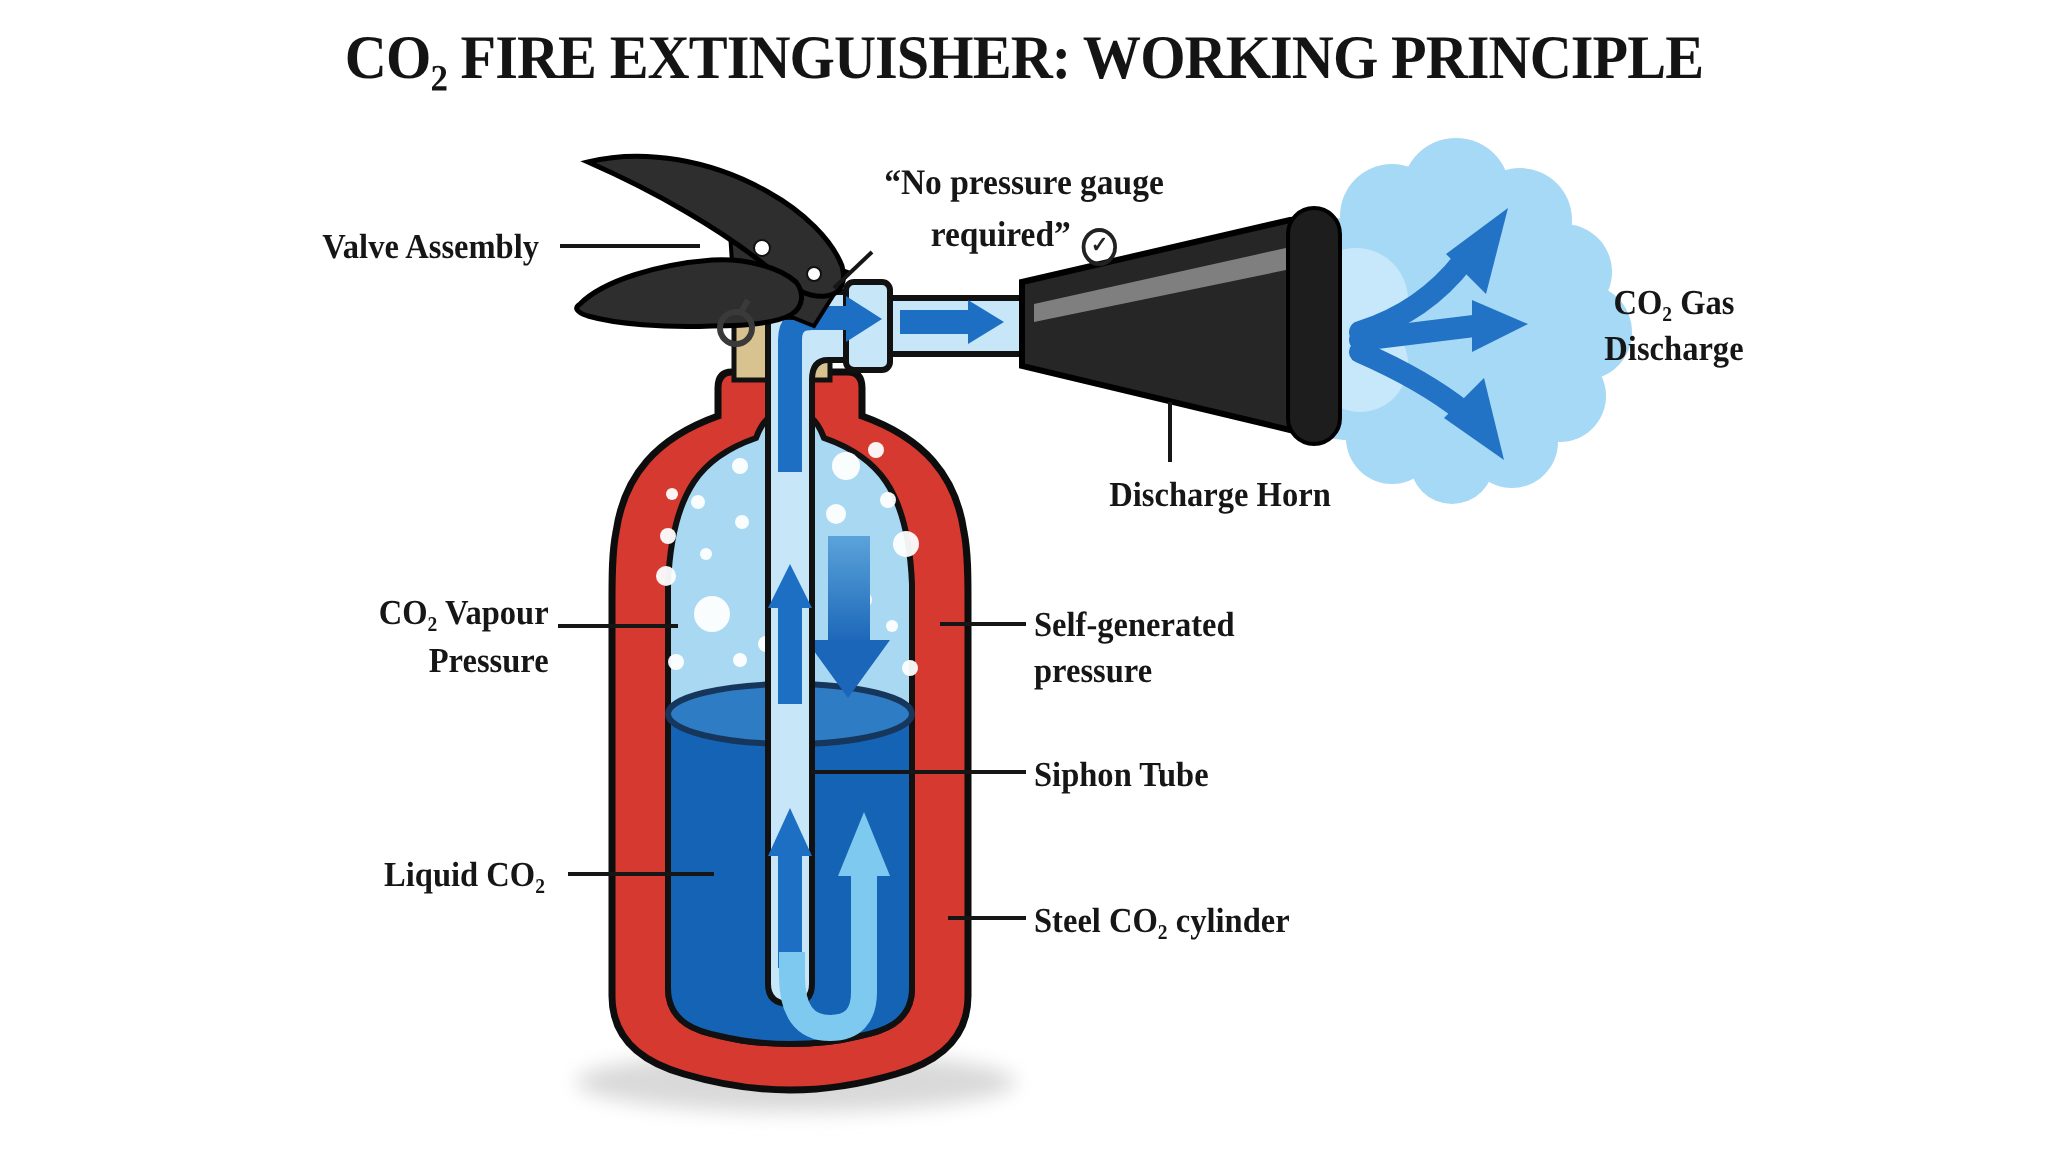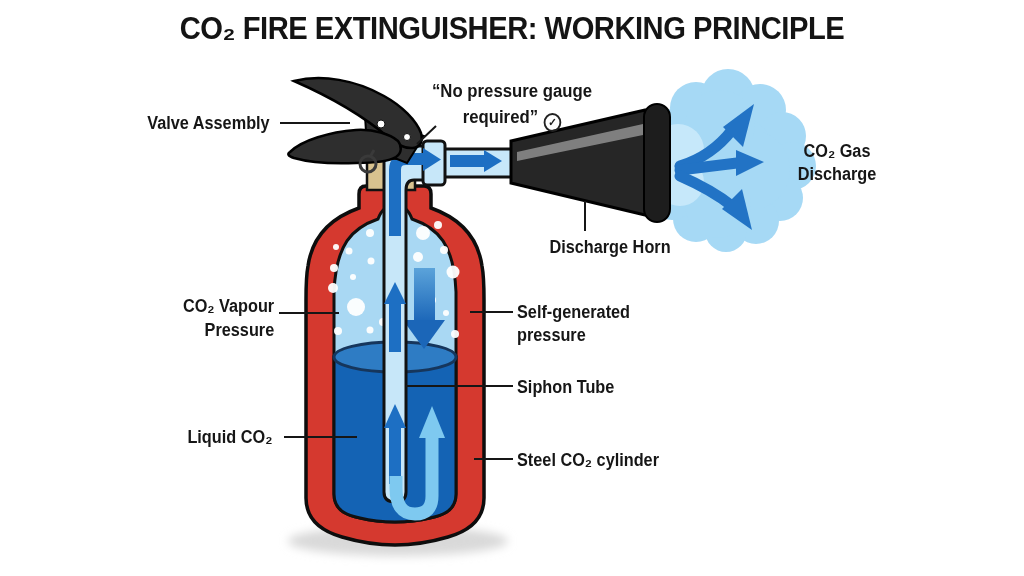--- a/index.html
+++ b/index.html
@@ -1,17 +1,17 @@
 <!DOCTYPE html>
 <html><head>
 <meta charset="utf-8">
 <style>
   html,body{margin:0;padding:0;background:#ffffff;}
   #stage{position:relative;width:1024px;height:576px;background:#ffffff;overflow:hidden;
-         font-family:Liberation Sans, sans-serif;color:#161616;}
+         font-family:Liberation Serif, serif;color:#161616;}
   #diagram{position:absolute;left:0;top:0;}
   .lbl{position:absolute;font-weight:bold;font-size:17.5px;line-height:23px;color:#161616;white-space:nowrap;}
   .lbl.cond-left{transform:scaleX(.93);transform-origin:left center;}
   .lbl.cond-right{transform:scaleX(.93);transform-origin:right center;text-align:right;}
   .lbl.cond-center{transform:scaleX(.93);transform-origin:center center;text-align:center;}
   #title{position:absolute;top:11px;left:0;width:1024px;text-align:center;
          font-size:31px;font-weight:bold;letter-spacing:-.5px;color:#141414;
          transform:scaleX(.94);transform-origin:center top;white-space:nowrap;}
   .check{display:inline-flex;align-items:center;justify-content:center;
          width:15px;height:15px;border:2.5px solid #222;border-radius:50%;

